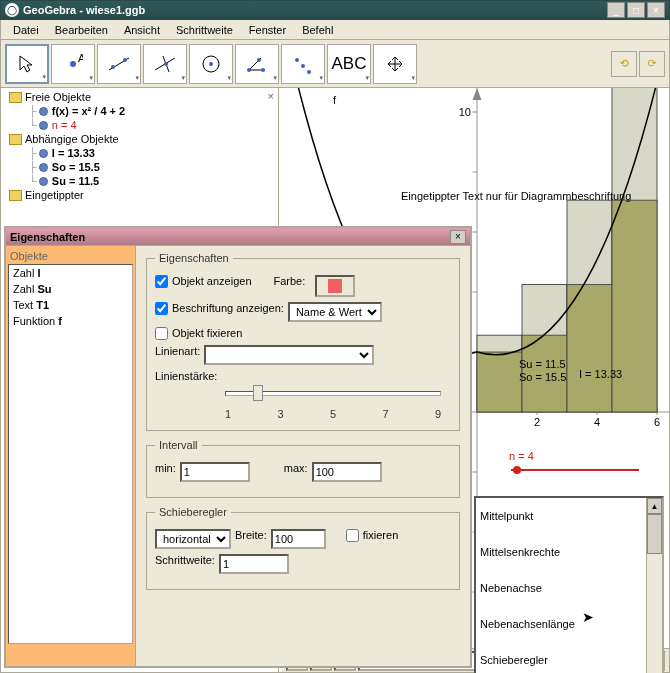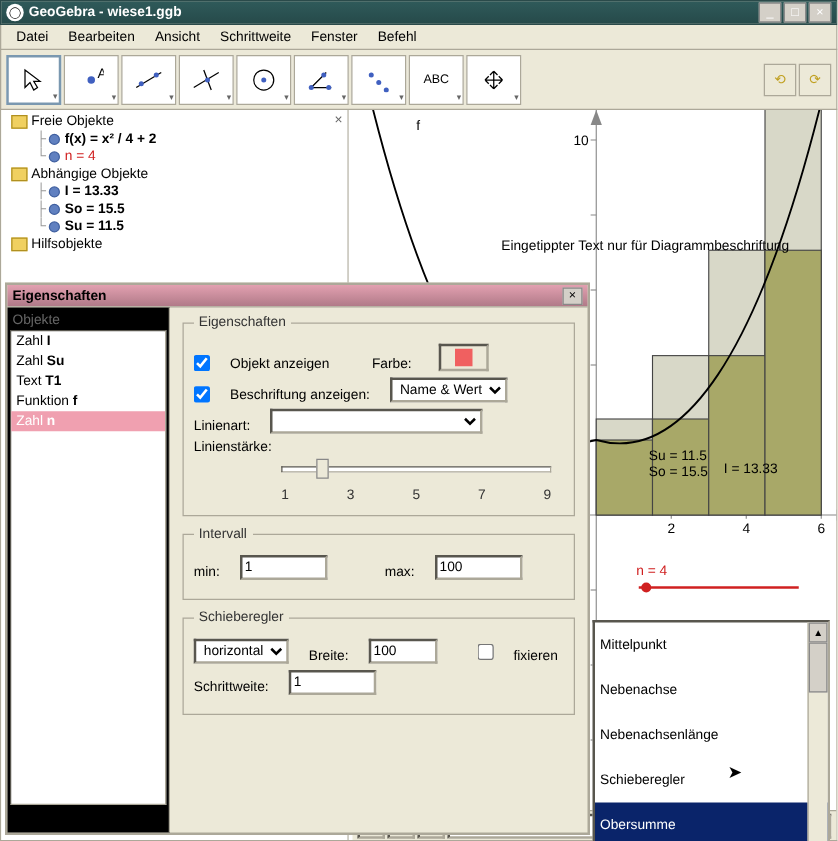--- a/index.html
+++ b/index.html
@@ -27,29 +27,29 @@
   .bullet { width:9px; height:9px; border-radius:50%; border:1px solid #4060a0; margin-right:4px; }
   .bullet.on { background:#6080c0; }
   .leftpane .close { position:absolute; top:2px; right:4px; cursor:default; color:#666; }
   .graphpane { flex:1; background:#fff; position:relative; }
   
   .propdlg { position:absolute; left:4px; top:226px; width:468px; height:442px; background:#ece9d8; border:2px solid #aca899; z-index:5; }
   .propdlg .dlgbar { background: linear-gradient(#d8b0b0, #c09090); height:18px; display:flex; align-items:center; padding:0 4px; border-bottom:1px solid #aca899; }
   .propdlg .dlgbar .title { font-weight:bold; color:#000; }
   .propdlg .dlgbar .xbtn { margin-left:auto; width:16px; height:14px; border:1px solid #888; background:#d4d0c8; display:flex; align-items:center; justify-content:center; font-size:10px; }
   .propbody { display:flex; height:calc(100% - 18px); }
-  .objlist { width:130px; border-right:1px solid #aca899; background:#000000; padding:2px; }
+  .objlist { width:130px; border-right:1px solid #aca899; background:#fdba74; padding:2px; }
   .objlist .hdr { color:#666; padding:2px; }
   .objlist .items { background:#fff; border:1px inset #aca899; height:380px; }
   .objlist .item { padding:2px 4px; }
   .objlist .item.sel { background:#f0a0b0; color:#fff; }
   .proppane { flex:1; padding:6px 10px; }
   fieldset { border:1px solid #aca899; padding:6px 8px 10px 8px; margin-bottom:8px; }
   legend { color:#333; padding:0 4px; }
-  .row { display:flex; align-items:flex-end; margin:5px 0; gap:16px; }
+  .row { display:flex; align-items:flex-start; margin:5px 0; gap:4px; }
   input[type=checkbox] { width:13px; height:13px; }
   .swatch { width:40px; height:22px; border:2px inset #aca899; background:#ece9d8; display:flex; align-items:center; justify-content:center; margin-left:6px; }
   .swatch .inner { width:14px; height:14px; }
   select, input[type=text] { border:2px inset #aca899; background:#fff; padding:1px 2px; height:20px; }
   .slider-track { flex:1; height:22px; position:relative; display:flex; align-items:center; }
   .slider-track::before { content:''; position:absolute; top:5px; left:0; right:0; height:3px; background:#fff; border:1px inset #aca899; }
   .slider-thumb { position:absolute; top:-1px; left:28px; width:10px; height:16px; background:#ece9d8; border:1px solid #888; }
   .ticks { display:flex; justify-content:space-between; font-size:10px; color:#333; margin-top:2px; }
   
   .popup { position:absolute; right:6px; top:496px; width:190px; background:#fff; border:2px inset #aca899; z-index:10; }
@@ -138,21 +138,21 @@
     </div>
   <div class="tbtn">
       <svg width="24" height="20">
         <circle cx="6" cy="6" r="2" fill="#4060c0"></circle>
         <circle cx="12" cy="12" r="2" fill="#4060c0"></circle>
         <circle cx="18" cy="18" r="2" fill="#4060c0"></circle>
       </svg>
       <span class="dd">▾</span>
     </div>
   <div class="tbtn">
-      <span style="font-size:10px;">ABC</span>
+      <span style="font-size:17px;">ABC</span>
       <span class="dd">▾</span>
     </div>
   <div class="tbtn">
       <svg width="24" height="20">
         <path d="M12 3 L12 17 M5 10 L19 10 M12 3 L9 6 M12 3 L15 6 M12 17 L9 14 M12 17 L15 14 M5 10 L8 7 M5 10 L8 13 M19 10 L16 7 M19 10 L16 13" stroke="#000" fill="none"></path>
       </svg>
       <span class="dd">▾</span>
     </div>
   <div class="right">
     <div class="rbtn" style="color:#c0a020;">⟲</div>
@@ -192,21 +192,21 @@
         <span class="bullet on"></span>
         <b>So = 15.5</b>
       </div>
     <div class="tree-row tree-indent2">
         <span class="tree-conn">└</span>
         <span class="bullet on"></span>
         <b>Su = 11.5</b>
       </div>
     <div class="tree-row tree-indent1">
         <span class="folder"></span>
-        <span>Hilfsobjekte</span>
+        <span>Eingetippter</span>
       </div>
   </div>
 
   <div class="graphpane">
     <svg width="390" height="560">
 
       <g transform="translate(198,324) scale(30,-30)">
 
         <line x1="-7" y1="0" x2="7" y2="0" stroke="#888" stroke-width="0.03"></line>
         <line x1="0" y1="-8" x2="0" y2="11" stroke="#888" stroke-width="0.03"></line>
@@ -273,38 +273,41 @@
     <div class="xbtn">×</div>
   </div>
   <div class="propbody">
     <div class="objlist">
       <div class="hdr">Objekte</div>
       <div class="items">
         <div class="item">Zahl <b>I</b></div>
         <div class="item">Zahl <b>Su</b></div>
         <div class="item">Text <b>T1</b></div>
         <div class="item">Funktion <b>f</b></div>
-        <div class="item sel">Zahl <b>n</b></div>
       </div>
     </div>
     <div class="proppane">
       <fieldset>
         <legend>Eigenschaften</legend>
         <div class="row">
           <input type="checkbox" checked="" style="">
           <span>Objekt anzeigen</span>
           <span style="margin-left:18px;">Farbe:</span>
           <div class="swatch">
               <div class="inner" style="background:#f06060;"></div>
             </div>
         </div>
         <div class="row">
           <input type="checkbox" checked="" style="">
           <span>Beschriftung anzeigen:</span>
           <select><option>Name &amp; Wert</option></select>
+        </div>
+        <div class="row">
+          <input type="checkbox" style="">
+          <span>Objekt fixieren</span>
         </div>
         <div class="row">
           <span>Linienart:</span>
           <select style="width:170px;"><option></option></select>
         </div>
         <div>
           <span>Linienstärke:</span>
           <div class="slider-track" style="margin:4px 10px 0 70px; position:relative;">
             <div class="slider-thumb"></div>
           </div>
@@ -339,20 +342,21 @@
           <span>Schrittweite:</span>
           <input type="text" style="width: 70px;" value="1">
         </div>
       </fieldset>
     </div>
   </div>
 </div>
 
 <div class="popup">
   <div class="opt">Mittelpunkt</div>
+  <div class="opt">Mittelsenkrechte</div>
   <div class="opt">Nebenachse</div>
   <div class="opt">Nebenachsenlänge</div>
   <div class="opt">Schieberegler</div>
   <div class="opt sel">Obersumme</div>
   <div class="opt">Ortslinie</div>
   <div class="scrollbar">
     <div class="sbtn">▲</div>
     <div class="thumb"></div>
     <div class="sbtn" style="position:absolute;bottom:0;left:0;right:0;">▼</div>
   </div>

